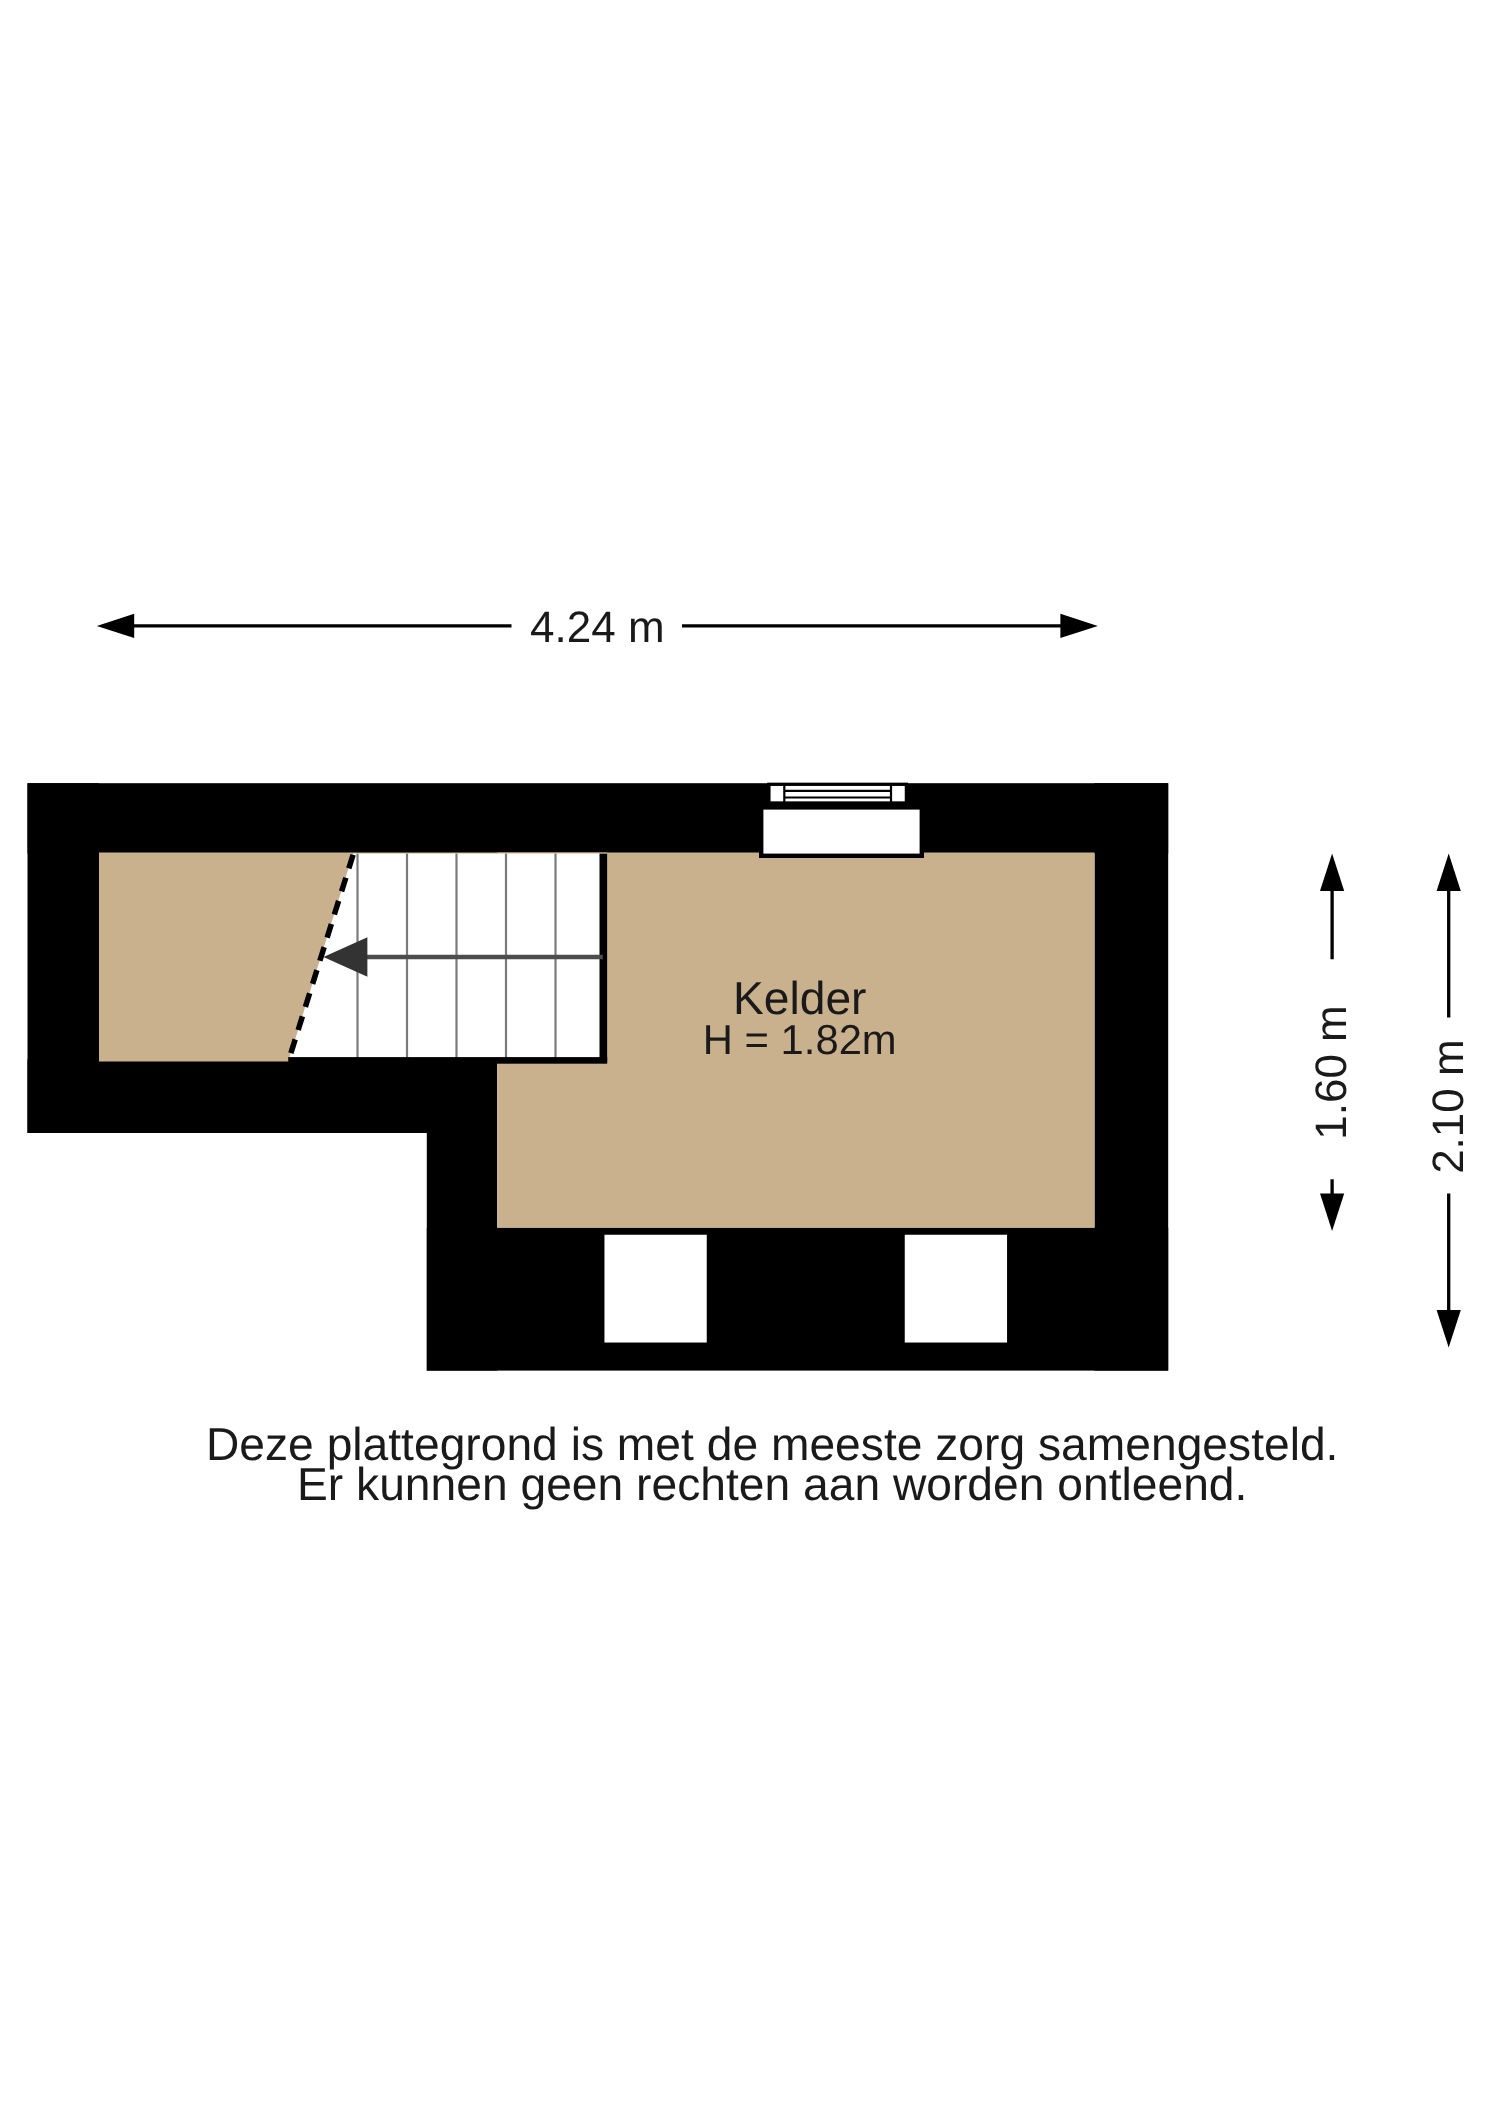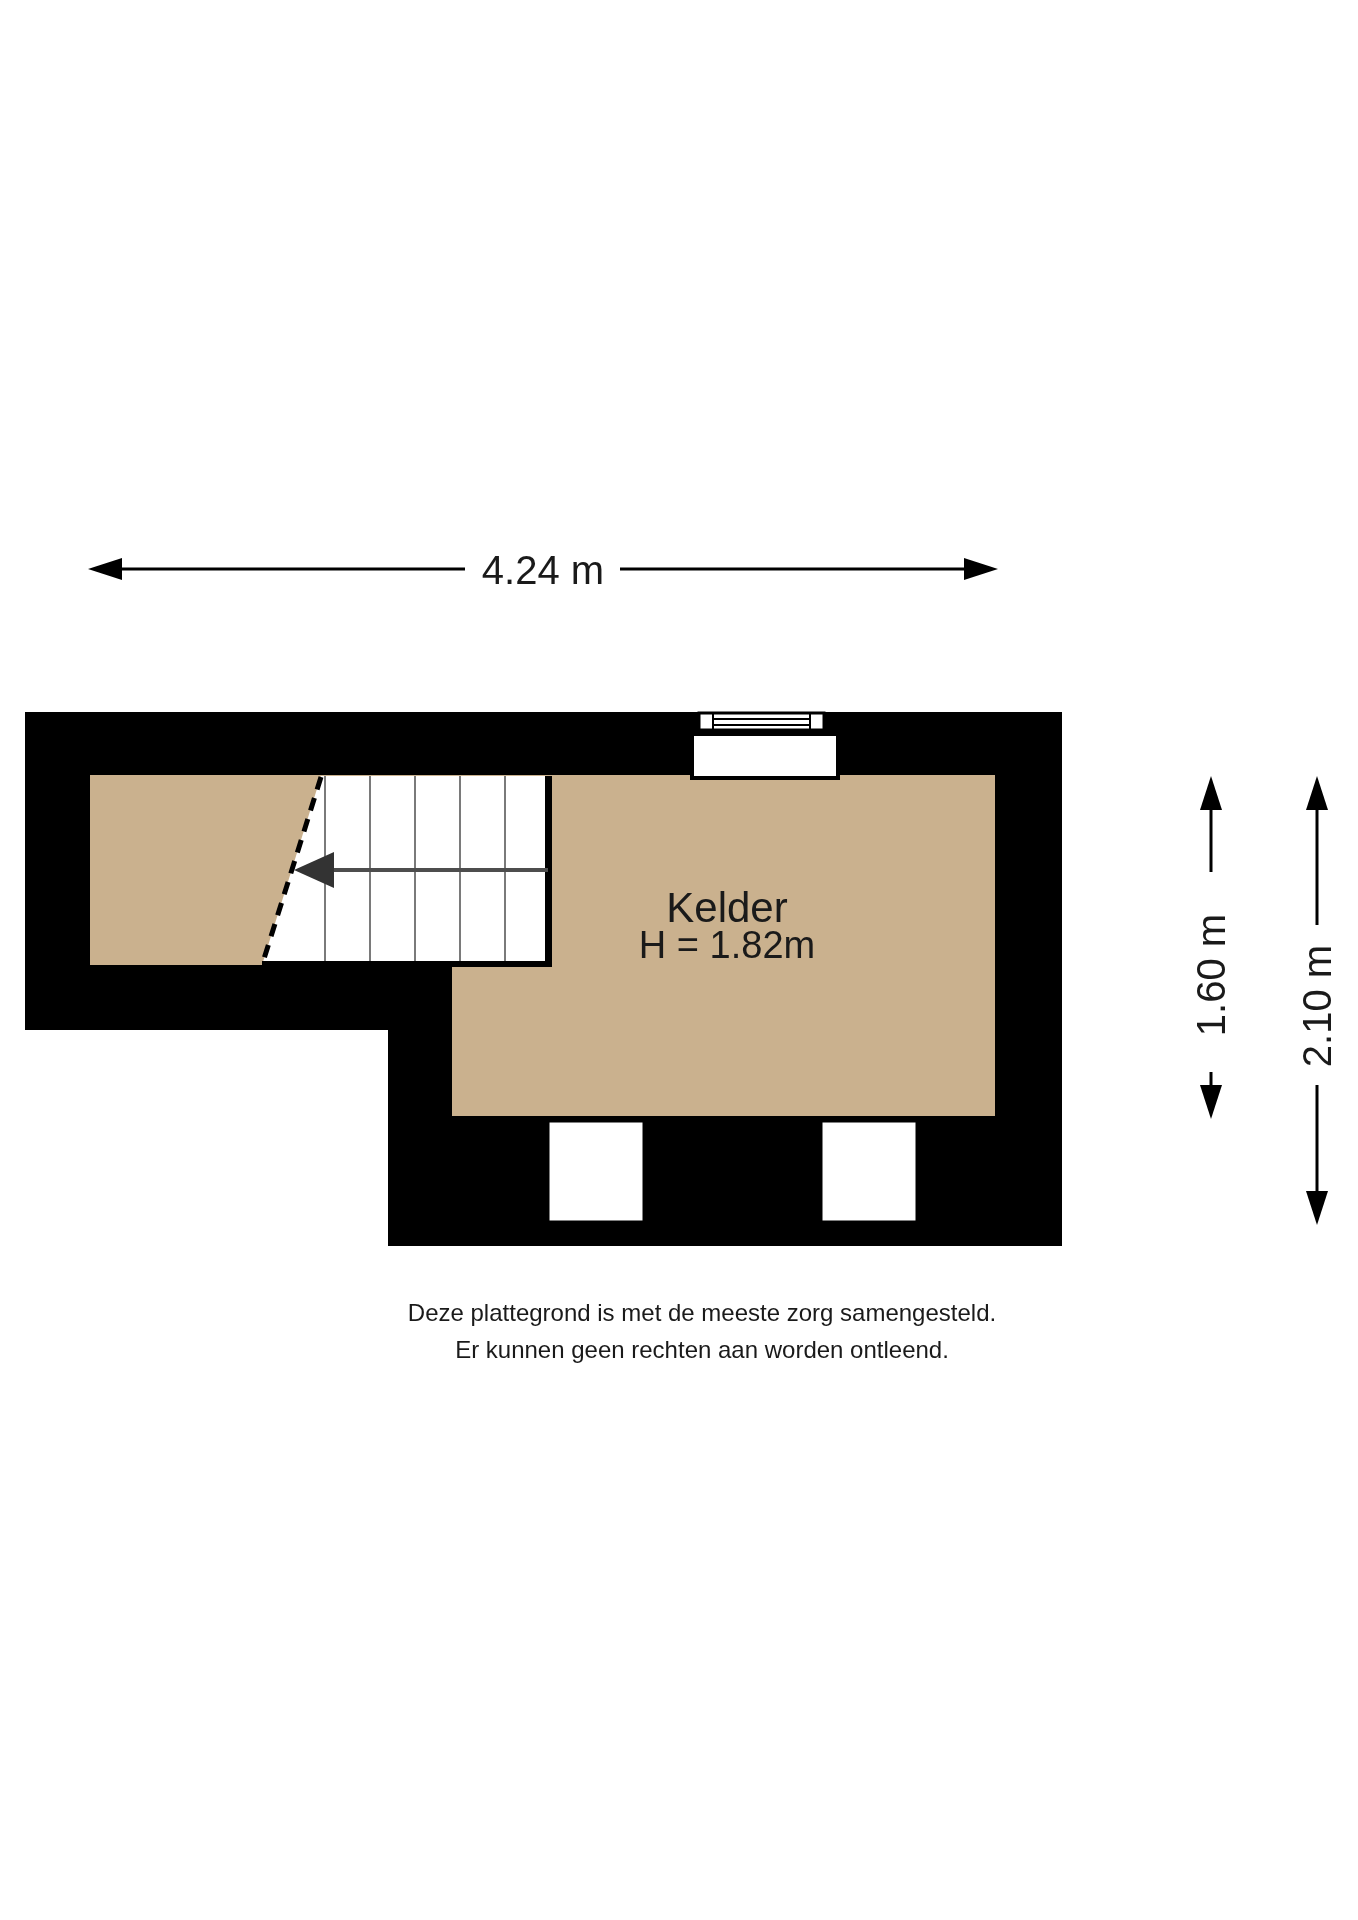--- a/index.html
+++ b/index.html
@@ -4,21 +4,21 @@
 <style>
   html,body{margin:0;padding:0;background:#ffffff;}
   body{width:1358px;height:1920px;position:relative;overflow:hidden;
        font-family:"Liberation Sans",sans-serif;}
   #plan-canvas{position:absolute;left:0;top:0;}
   svg text{font-family:"Liberation Sans",sans-serif;fill:#1a1a1a;}
   .dim-label{font-size:40px;}
   .room-label{font-size:42px;}
   .room-sub-label{font-size:38px;}
   #disclaimer{position:absolute;left:46px;top:1294px;width:1312px;
-              text-align:center;font-size:24px;line-height:37px;color:#1a1a1a;}
+              text-align:center;font-size:42px;line-height:37px;color:#1a1a1a;}
   #disclaimer div{white-space:nowrap;}
 </style>
 </head>
 <body>
 
 <svg id="plan-canvas" width="1358" height="1920" viewBox="0 0 1358 1920">
 
   <rect x="25" y="712" width="1037" height="64" fill="#000000"></rect>
   <rect x="25" y="712" width="65" height="318" fill="#000000"></rect>
   <rect x="25" y="963" width="427" height="67" fill="#000000"></rect>

